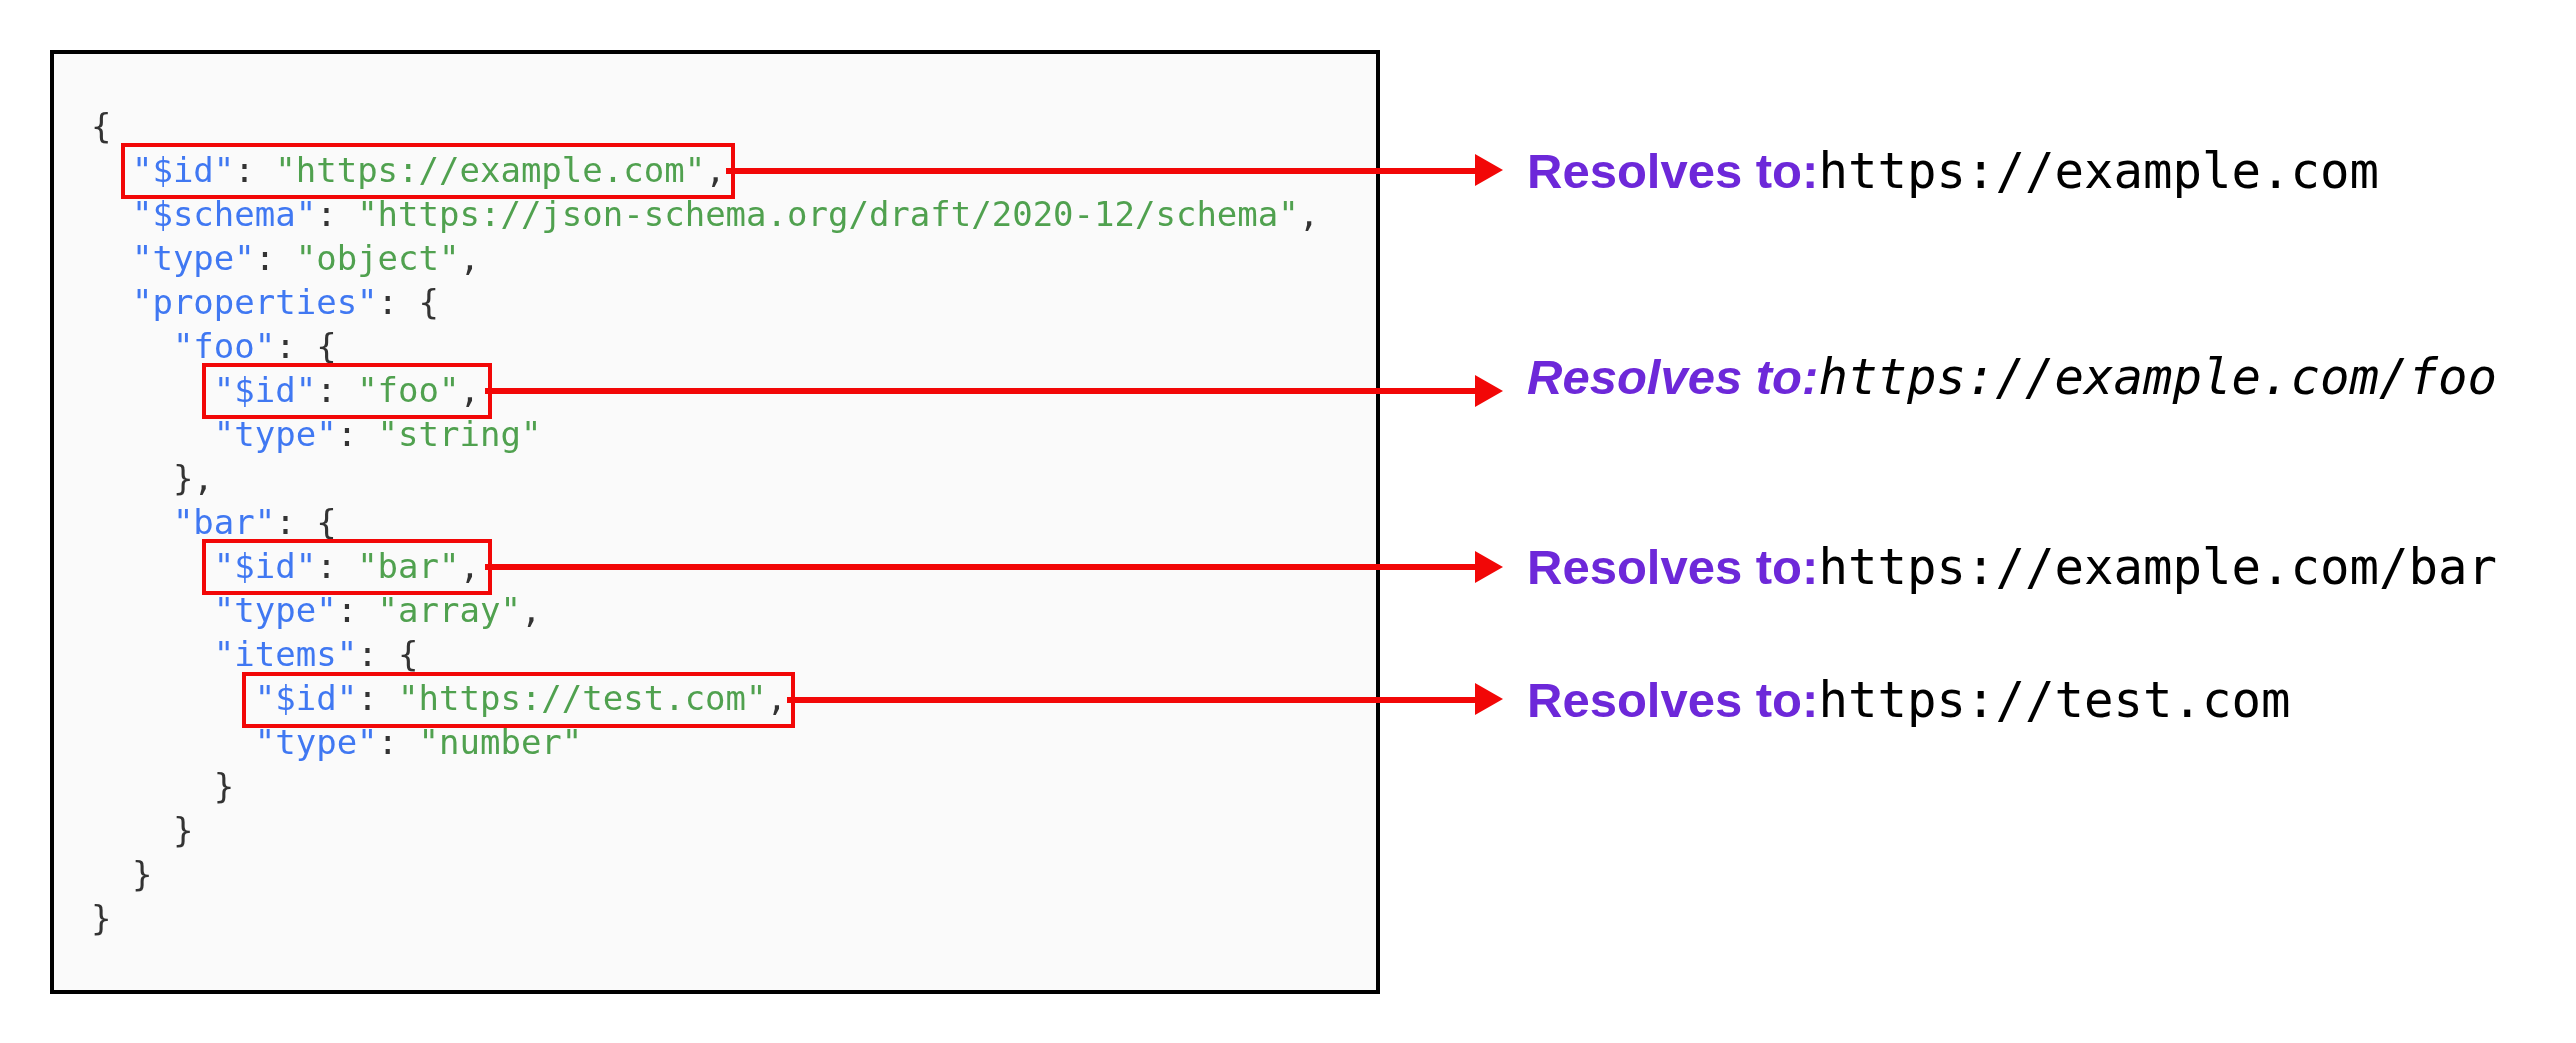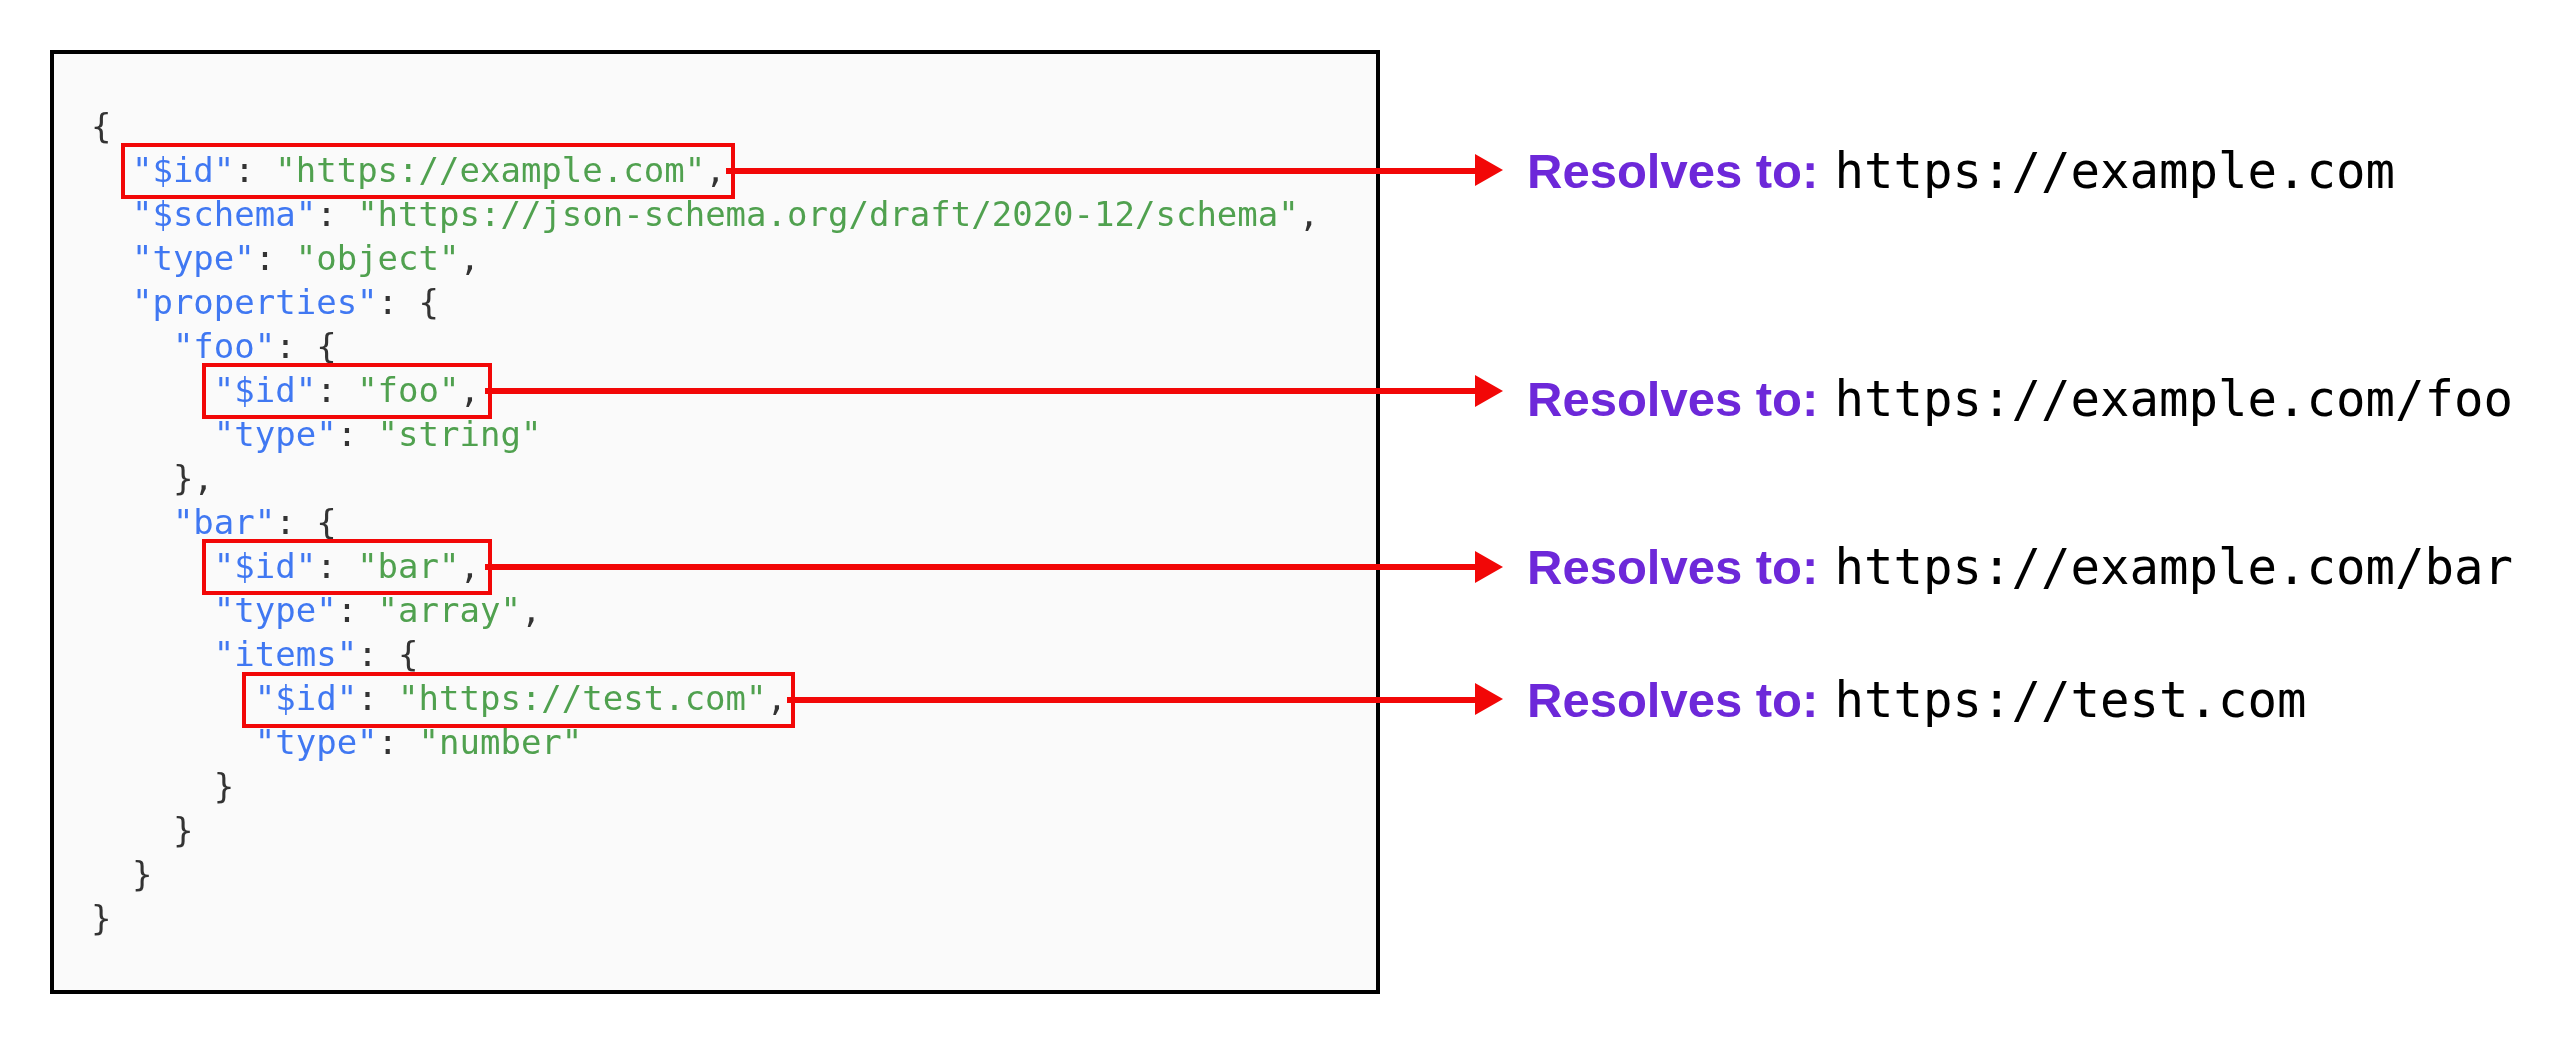--- a/index.html
+++ b/index.html
@@ -42,21 +42,21 @@
   }
 
   
   .annot{
     position:absolute;left:1527px;transform:translateY(-50%);
     white-space:nowrap;z-index:5;
   }
   .alabel{font-weight:bold;font-size:49px;color:#6d28d9;}
   .avalue{
     font-family:"DejaVu Sans Mono",monospace;
-    font-size:49px;color:#000000;margin-left:16px;
+    font-size:49px;color:#000000;
   }
 </style>
 </head>
 <body>
 
 <div class="canvas">
 
   <div class="codebox">
     <pre class="code"><span class="tk-p">{</span>
 <span class="tk-p">  </span><span class="tk-k">"$id"</span><span class="tk-p">: </span><span class="tk-s">"https://example.com"</span><span class="tk-p">,</span>
@@ -90,21 +90,21 @@
   <div class="hline" style="left:787px;top:697px;width:691px;"></div>
 
   <div class="ahead" style="left:1475px;top:154px;"></div>
   <div class="ahead" style="left:1475px;top:375px;"></div>
   <div class="ahead" style="left:1475px;top:551px;"></div>
   <div class="ahead" style="left:1475px;top:683px;"></div>
 
   <div class="annot" style="top:171px;">
     <span class="alabel">Resolves to:</span><span class="avalue">https://example.com</span>
   </div>
-  <div class="annot" style="top:399px;">
+  <div class="annot" style="top:377px;font-style:italic;">
     <span class="alabel">Resolves to:</span><span class="avalue">https://example.com/foo</span>
   </div>
   <div class="annot" style="top:700px;">
     <span class="alabel">Resolves to:</span><span class="avalue">https://test.com</span>
   </div>
   <div class="annot" style="top:567px;">
     <span class="alabel">Resolves to:</span><span class="avalue">https://example.com/bar</span>
   </div>
 
 </div>

